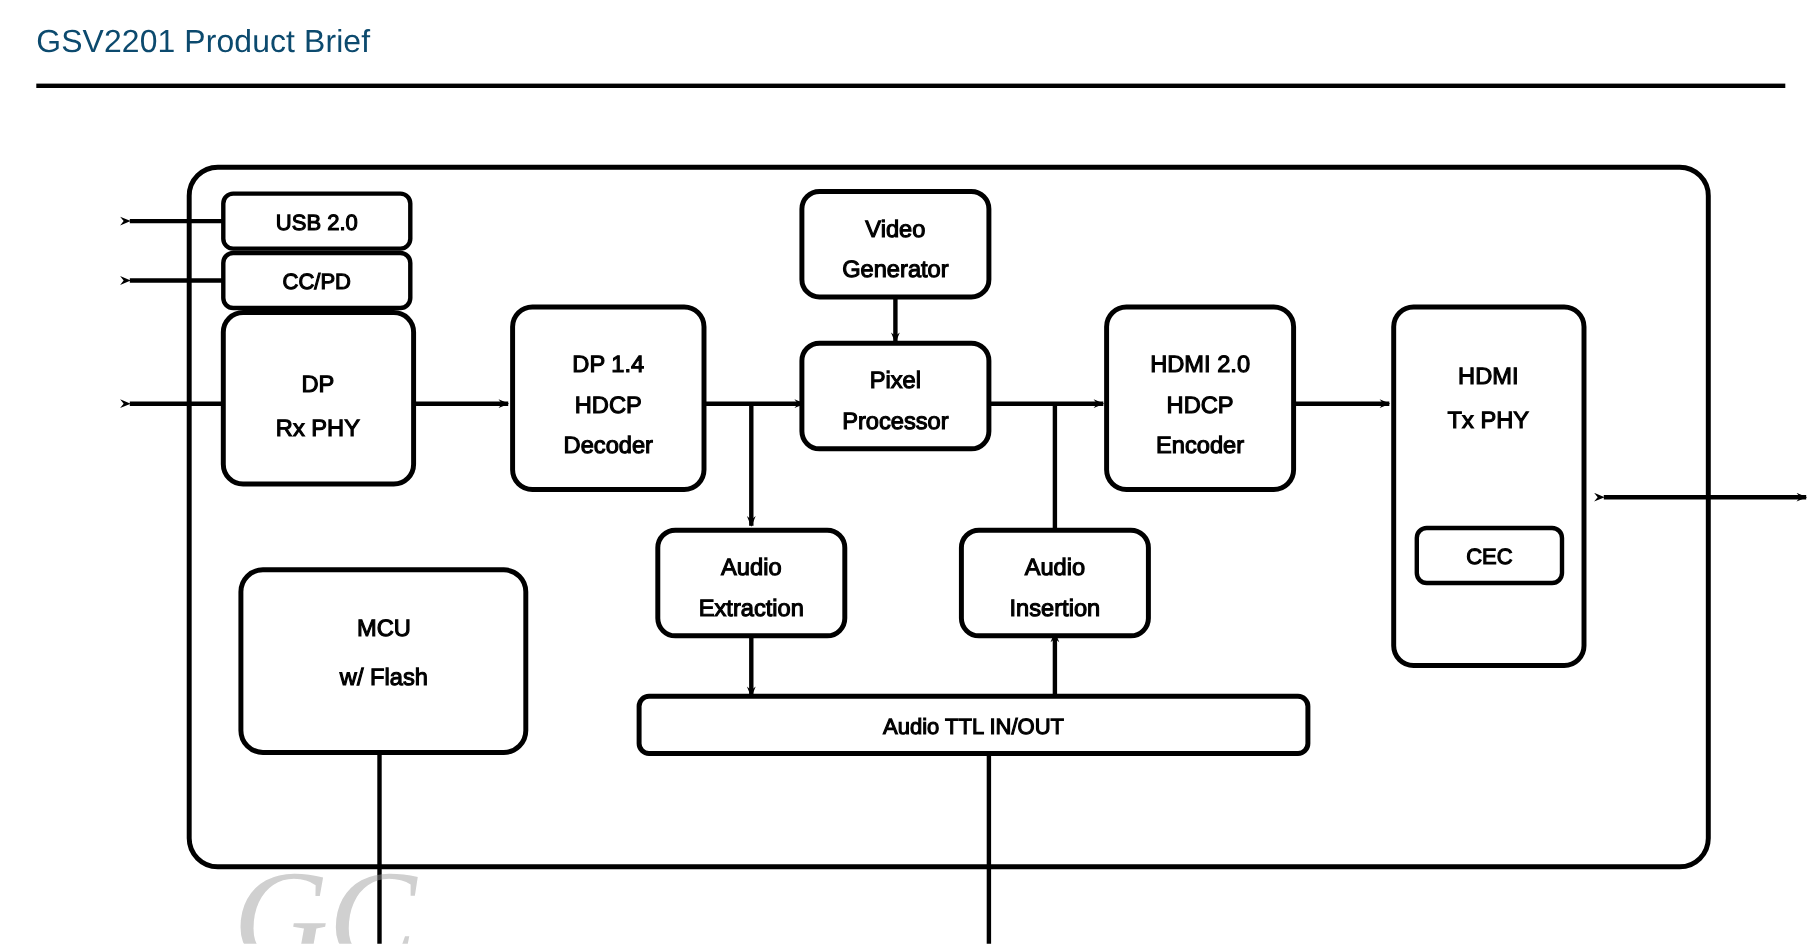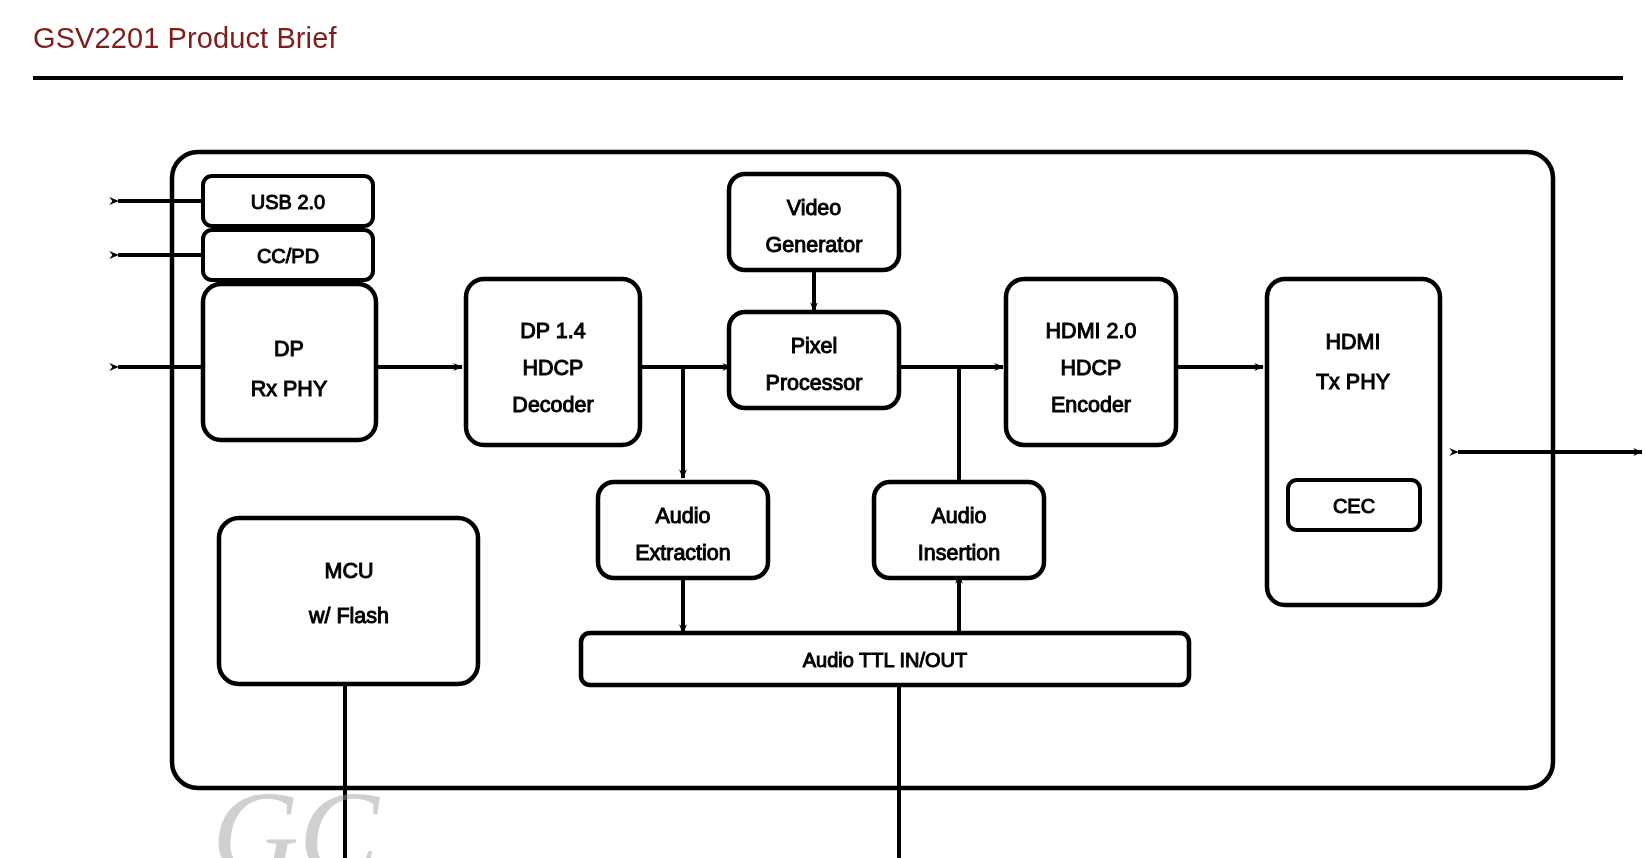--- a/index.html
+++ b/index.html
@@ -1,20 +1,20 @@
 <!DOCTYPE html>
 <html><head>
 <meta charset="utf-8">
 <style>
   html,body{margin:0;padding:0;background:#ffffff;}
   body{width:1645px;height:858px;font-family:"Liberation Sans",sans-serif;overflow:hidden;position:relative;}
   #page{position:relative;width:1645px;height:858px;background:#fff;}
 
   .doc-header{position:absolute;left:0;top:0;width:1645px;height:84px;}
-  .doc-title{position:absolute;left:33px;top:22px;font-size:29px;color:#7f1d1d;
+  .doc-title{position:absolute;left:33px;top:22px;font-size:29px;color:#0c4a6e;
              font-family:"Liberation Sans",sans-serif;letter-spacing:.1px;white-space:nowrap;}
   .doc-rule{position:absolute;left:33px;top:76px;width:1590px;height:4px;background:#000;}
 
   #diagram{position:absolute;left:0;top:84px;width:1628px;height:774px;}
   svg{display:block;}
 
   text{font-family:"Liberation Sans",sans-serif;fill:#000;}
   .blk-label{font-size:21.5px;}
   .blk-label-sm{font-size:20px;}
   .bar-label{font-size:20px;}

